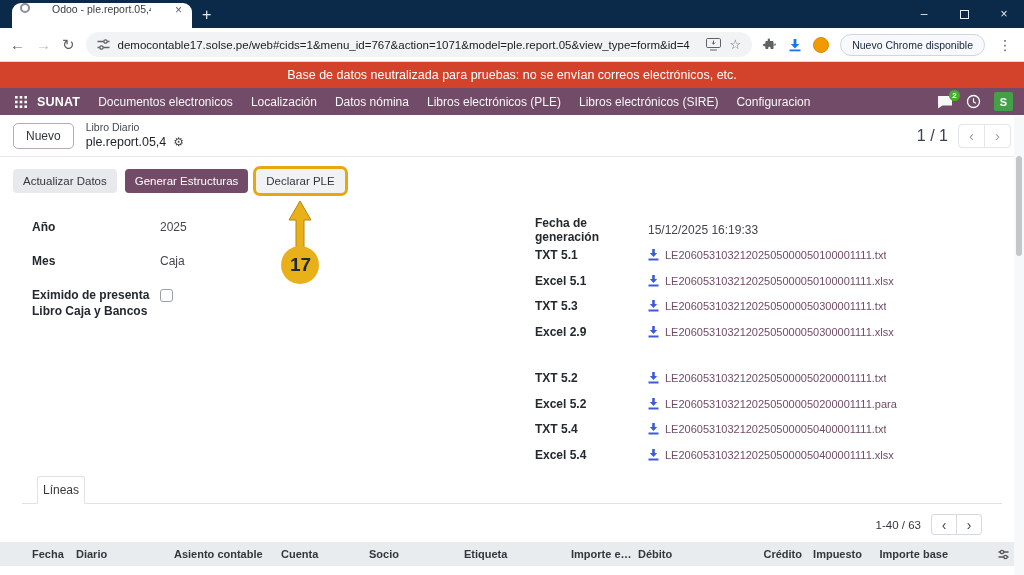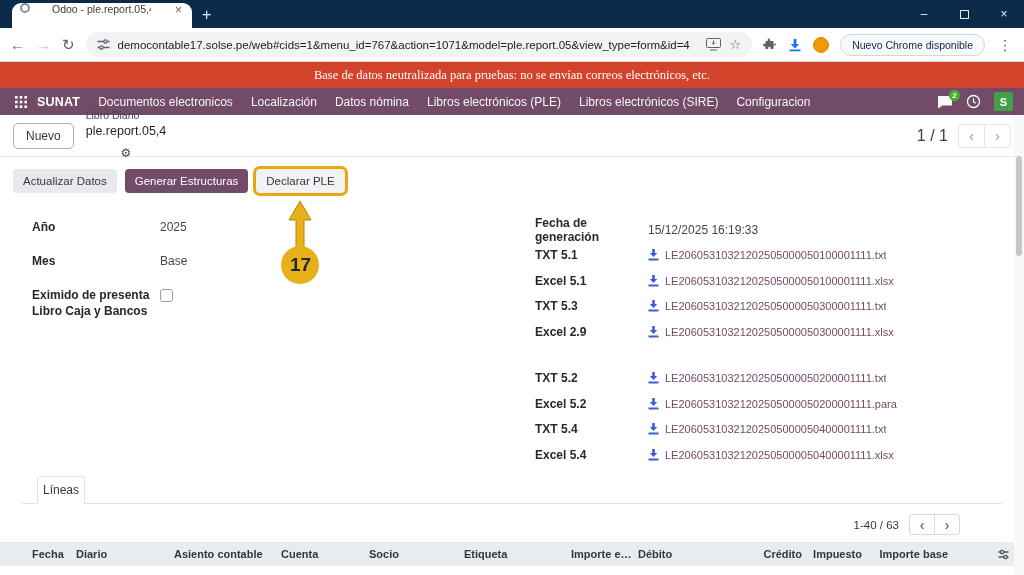--- a/index.html
+++ b/index.html
@@ -23,38 +23,38 @@
   .nav-glyph.disabled { color:#bdc1c6; }
   .omnibox { flex:1; height:25px; background:#f1f3f4; border-radius:13px; display:flex; align-items:center; gap:8px; padding:0 11px; min-width:0; }
   .url { font-size:11.5px; color:#202124; white-space:nowrap; overflow:hidden; flex:1; }
   .omni-right { display:flex; align-items:center; gap:9px; }
   .star { font-size:13px; color:#5f6368; }
   .profile-dot { width:16px; height:16px; border-radius:50%; background:#f29900; border:1px solid #d98c00; display:inline-block; }
   .chrome-chip { height:22px; border:1px solid #d2d6dc; background:#f7f9fc; border-radius:11px; font-size:10.5px; color:#17233d; display:flex; align-items:center; padding:0 11px; white-space:nowrap; }
   .kebab { font-size:14px; color:#5f6368; padding:0 2px; }
 
   
-  .banner { height:26px; background:#d3422a; color:#fff; font-size:12.5px; display:flex; align-items:center; justify-content:center;font-family:Liberation Serif, serif; }
+  .banner { height:26px; background:#d3422a; color:#fff; font-size:12.5px; display:flex; align-items:center; justify-content:center; }
 
   
   .odoo-nav { height:27px; background:#714B67; display:flex; align-items:center; padding:0 8px; color:#fff; }
   .apps { display:flex; padding:0 7px; }
   .brand { font-weight:bold; font-size:12.5px; margin:0 9px 0 3px; letter-spacing:.2px; }
   .menu-item { font-size:12px; color:rgba(255,255,255,.95); padding:0 9px; white-space:nowrap; }
   .nav-right { margin-left:auto; display:flex; align-items:center; gap:13px; padding-right:3px; }
   .badge-msg { position:relative; display:flex; }
   .badge { position:absolute; top:-5px; right:-7px; background:#44b02a; color:#fff; font-size:8px; border-radius:50%; width:11px; height:11px; display:flex; align-items:center; justify-content:center; font-weight:bold; }
   .avatar { width:19px; height:19px; background:#43a047; color:#fff; font-size:11px; font-weight:bold; display:flex; align-items:center; justify-content:center; border-radius:2px; }
 
   
   .cp { height:42px; display:flex; align-items:center; padding:0 13px; border-bottom:1px solid #e7e9ed; gap:12px; }
   .btn-new { border:1px solid #b9aab5; background:#fff; color:#33373d; font-size:12px; padding:5px 12px; border-radius:5px; font-family:inherit; }
   .crumbs { display:flex; flex-direction:column; line-height:1.3; }
   .crumb-parent { font-size:10.5px; color:#434a53; }
-  .crumb-current { font-size:12.5px; color:#1f2227; display:flex; gap:7px; align-items:center;flex-direction:column; }
+  .crumb-current { font-size:12.5px; color:#1f2227; display:flex; gap:7px; align-items:center; }
   .gear { font-size:12px; color:#49484a; }
   .cp-right { margin-left:auto; display:flex; align-items:center; gap:10px; }
   .pager-count { font-size:16px; color:#374151; }
   .pager-nav { display:flex; }
   .pager-nav .pbtn { width:27px; height:24px; border:1px solid #e3e5e8; background:#fff; display:flex; align-items:center; justify-content:center; font-size:15px; color:#9aa0a6; }
   .pager-nav .pbtn:first-child { border-radius:4px 0 0 4px; }
   .pager-nav .pbtn:last-child { border-radius:0 4px 4px 0; margin-left:-1px; }
 
   
   .action-row { display:flex; align-items:center; gap:8px; padding:12px 13px 10px; }
@@ -80,21 +80,21 @@
   .gen-value { font-size:12px; color:#42464d; }
   .file-link { display:flex; align-items:center; gap:6px; font-size:11px; color:#714B67; min-width:0; }
   .file-link .fname { white-space:nowrap; overflow:hidden; }
   .gap { height:21px; }
 
   
   .notebook { margin:0 22px; border-bottom:1px solid #dee2e6; padding-left:15px; }
   .nb-tab { display:inline-block; border:1px solid #dee2e6; border-bottom:1px solid #fff; margin-bottom:-1px; background:#fff; padding:6px 5px; font-size:12px; color:#33373d; border-radius:3px 3px 0 0; }
 
   
-  .list-pager { display:flex; align-items:center; justify-content:flex-end; gap:10px; padding:10px 64px 0 0; }
+  .list-pager { display:flex; align-items:center; justify-content:flex-end; gap:10px; padding:10px 42px 0 0; }
   .lp-count { font-size:11.5px; color:#33373d; }
   .lp-nav { display:flex; }
   .lp-nav .pbtn { width:26px; height:21px; border:1px solid #d6d9dd; background:#fff; display:flex; align-items:center; justify-content:center; font-size:14px; color:#444; }
   .lp-nav .pbtn:first-child { border-radius:3px 0 0 3px; }
   .lp-nav .pbtn:last-child { border-radius:0 3px 3px 0; margin-left:-1px; }
   .list-header { margin-top:7px; height:24px; background:#e9ecef; display:flex; align-items:center; padding:0 14px 0 32px; font-size:11px; font-weight:bold; color:#33373d; }
   .col { white-space:nowrap; overflow:hidden; text-overflow:ellipsis; flex:none; }
   .c1{width:44px}.c2{width:98px}.c3{width:107px}.c4{width:88px}.c5{width:95px}.c6{width:107px}
   .c7{width:67px}
   .c8{width:88px;text-align:left}.c9{width:76px;text-align:right}.c10{width:60px;text-align:right}.c11{width:86px;text-align:right}
@@ -232,21 +232,21 @@
   </div>
 
   <div class="sheet">
     <div class="col-left">
       <div class="f-row">
         <span class="f-label">Año</span>
         <span class="f-value">2025</span>
       </div>
       <div class="f-row">
         <span class="f-label">Mes</span>
-        <span class="f-value">Base</span>
+        <span class="f-value">Caja</span>
       </div>
       <div class="f-row top">
         <span class="f-label">
           <span>Eximido de presenta</span><br>
           <span>Libro Caja y Bancos</span>
         </span>
         <span class="checkbox"></span>
       </div>
     </div>
 

